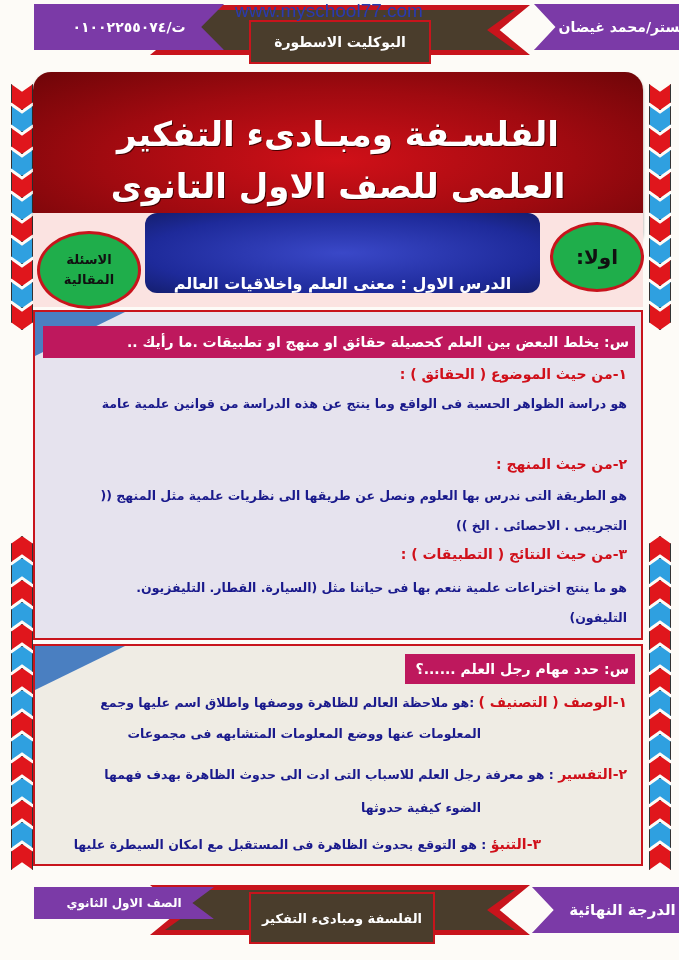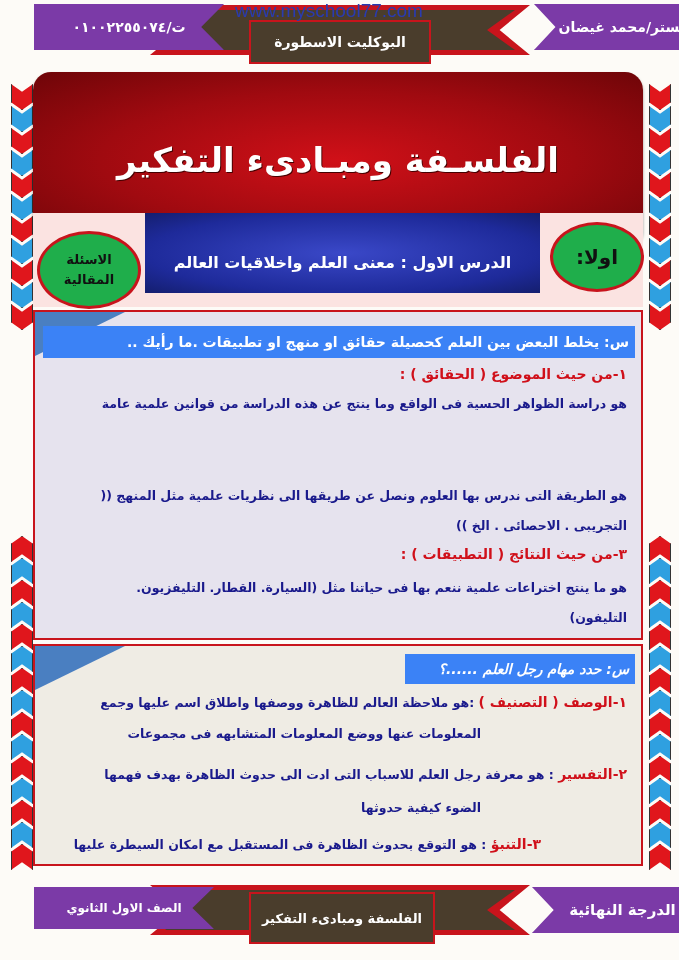--- a/index.html
+++ b/index.html
@@ -30,30 +30,30 @@
   .chev { width:20px; height:24px; margin-top:-4px; border:1px solid #333; }
   .chev.down { clip-path:polygon(0 0, 50% 30%, 100% 0, 100% 70%, 50% 100%, 0 70%); }
   .chev.up { clip-path:polygon(0 30%, 50% 0, 100% 30%, 100% 100%, 50% 70%, 0 100%); }
   .red { background:#e0161c; }
   .blue { background:#2fa0e0; }
 
   
   .lesson-bg { position:absolute; left:33px; top:213px; width:610px; height:94px; background:#fbe3e1; }
   .circle { position:absolute; border-radius:50%; background:#1fae4b; border:3px solid #c8141c;
     display:flex; align-items:center; justify-content:center; text-align:center; font-weight:bold; color:#111; }
-  .lesson-box { position:absolute; left:145px; top:213px; width:395px; height:80px; border-radius:0;
+  .lesson-box { position:absolute; left:145px; top:213px; width:395px; height:80px; border-radius:12px;
     background:radial-gradient(ellipse at center, #3a48c8 0%, #1e2a9a 70%, #141e6e 100%);
-    color:#fff; font-weight:bold; font-size:16px; display:flex; align-items:center; justify-content:center;
+    color:#fff; font-weight:bold; font-size:16px; display:flex; align-items:flex-end; justify-content:center;
     padding-top:18px; box-sizing:border-box; }
 
   
   .panel { position:absolute; left:33px; width:610px; border:2px solid #c8141c; box-sizing:border-box; }
   .corner { position:absolute; left:0; top:0; width:90px; height:44px; background:#4a7fc1;
     clip-path:polygon(0 0, 100% 0, 0 100%); }
-  .q-bar { position:absolute; background:#3b82f6; color:#fff; font-weight:bold; font-size:14px;
+  .q-bar { position:absolute; background:#be185d; color:#fff; font-weight:bold; font-size:14px;
     display:flex; align-items:center; padding-right:6px; box-sizing:border-box; }
   .line { position:absolute; right:14px; left:14px; font-weight:bold; font-size:12.5px; color:#1a1a8c; white-space:nowrap; }
   .head { color:#d0101a; font-size:14px; }
 </style>
 </head>
 <body>
 
 <div class="ribbon" style="left:150px;top:5px;width:380px;height:50px;clip-path:polygon(0 0,100% 0,92% 50%,100% 100%,0 100%,8% 50%);"></div>
 <div class="wing" style="left:165px;top:10px;width:350px;height:40px;clip-path:polygon(0 0,100% 0,92% 50%,100% 100%,0 100%,8% 50%);"></div>
 <div class="purple-tag tag-right" style="left:500px;top:4px;width:179px;height:46px;">
@@ -123,20 +123,21 @@
     <div class="chev up blue"></div>
     <div class="chev up red"></div>
     <div class="chev up blue"></div>
     <div class="chev up red"></div>
     <div class="chev up blue"></div>
     <div class="chev up red"></div>
 </div>
 
 <div class="title-box">
   <div>الفلسـفة ومبـادىء التفكير</div>
+  <div>العلمى للصف الاول التانوى</div>
 </div>
 
 <div class="lesson-bg"></div>
 <div class="circle" style="left:550px;top:222px;width:88px;height:64px;font-size:20px;">
   <span>اولا:</span>
 </div>
 <div class="lesson-box">
   <span>الدرس الاول  :  معنى العلم واخلاقيات العالم</span>
 </div>
 <div class="circle" style="left:37px;top:231px;width:98px;height:72px;font-size:13px;flex-direction:column;line-height:20px;">
@@ -144,30 +145,31 @@
   <span>المقالية</span>
 </div>
 
 <div class="panel" style="top:310px;height:330px;background:#e6e3ee;">
   <div class="corner"></div>
   <div class="q-bar" style="right:6px;top:14px;width:592px;height:32px;">
     <span>س: يخلط البعض بين العلم كحصيلة حقائق او منهج او تطبيقات .ما رأيك ..</span>
   </div>
   <div class="line head" style="top:54px;">١-من حيث الموضوع ( الحقائق ) :</div>
   <div class="line" style="top:84px;">هو دراسة الظواهر الحسية فى الواقع وما ينتج عن هذه الدراسة من قوانين علمية عامة</div>
+  <div class="line head" style="top:144px;">٢-من حيث المنهج :</div>
   <div class="line" style="top:176px;">هو الطريقة التى ندرس بها العلوم ونصل عن طريقها الى نظريات علمية مثل المنهج ((</div>
   <div class="line" style="top:206px;">التجريبى . الاحصائى . الخ ))</div>
   <div class="line head" style="top:234px;">٣-من حيث النتائج ( التطبيقات ) :</div>
   <div class="line" style="top:298px;">التليفون)</div>
   <div class="line" style="top:268px;">هو ما ينتج اختراعات علمية ننعم بها فى حياتنا مثل (السيارة. القطار. التليفزيون.</div>
 </div>
 
 <div class="panel" style="top:644px;height:222px;background:#efece4;">
   <div class="corner"></div>
-  <div class="q-bar" style="right:6px;top:8px;width:230px;height:30px;font-style:italic;">
+  <div class="q-bar" style="right:6px;top:8px;width:230px;height:30px;">
     <span>س: حدد  مهام رجل العلم ......؟</span>
   </div>
   <div class="line" style="top:48px;">
     <span class="head">١-الوصف ( التصنيف )</span>
     <span>:هو ملاحظة العالم للظاهرة ووصفها واطلاق اسم عليها وجمع</span>
   </div>
   <div class="line" style="top:80px;right:160px;">المعلومات عنها ووضع المعلومات المتشابهه فى مجموعات</div>
   <div class="line" style="top:120px;">
     <span class="head">٢-التفسير</span>
     <span>: هو معرفة رجل العلم للاسباب التى ادت الى حدوث الظاهرة بهدف فهمها</span>
@@ -177,18 +179,18 @@
     <span class="head">٣-التنبؤ</span>
     <span>:  هو التوقع بحدوث الظاهرة فى المستقبل مع امكان السيطرة عليها</span>
   </div>
 </div>
 
 <div class="ribbon" style="left:150px;top:885px;width:380px;height:50px;clip-path:polygon(0 0,100% 0,92% 50%,100% 100%,0 100%,8% 50%);"></div>
 <div class="wing" style="left:165px;top:890px;width:350px;height:40px;clip-path:polygon(0 0,100% 0,92% 50%,100% 100%,0 100%,8% 50%);"></div>
 <div class="purple-tag tag-right" style="left:498px;top:887px;width:181px;height:46px;font-size:15px;">
     <span>الدرجة النهائية</span>
   </div>
-<div class="purple-tag tag-left" style="left:0;top:887px;width:180px;height:42px;font-size:12px;">
+<div class="purple-tag tag-left" style="left:0;top:887px;width:180px;height:32px;font-size:12px;">
     <span>الصف الاول الثانوي</span>
   </div>
 <div class="olive" style="left:249px;top:892px;width:182px;height:48px;font-size:13px;">
     <span>الفلسفة ومبادىء التفكير</span>
   </div>
 
 </body></html>

